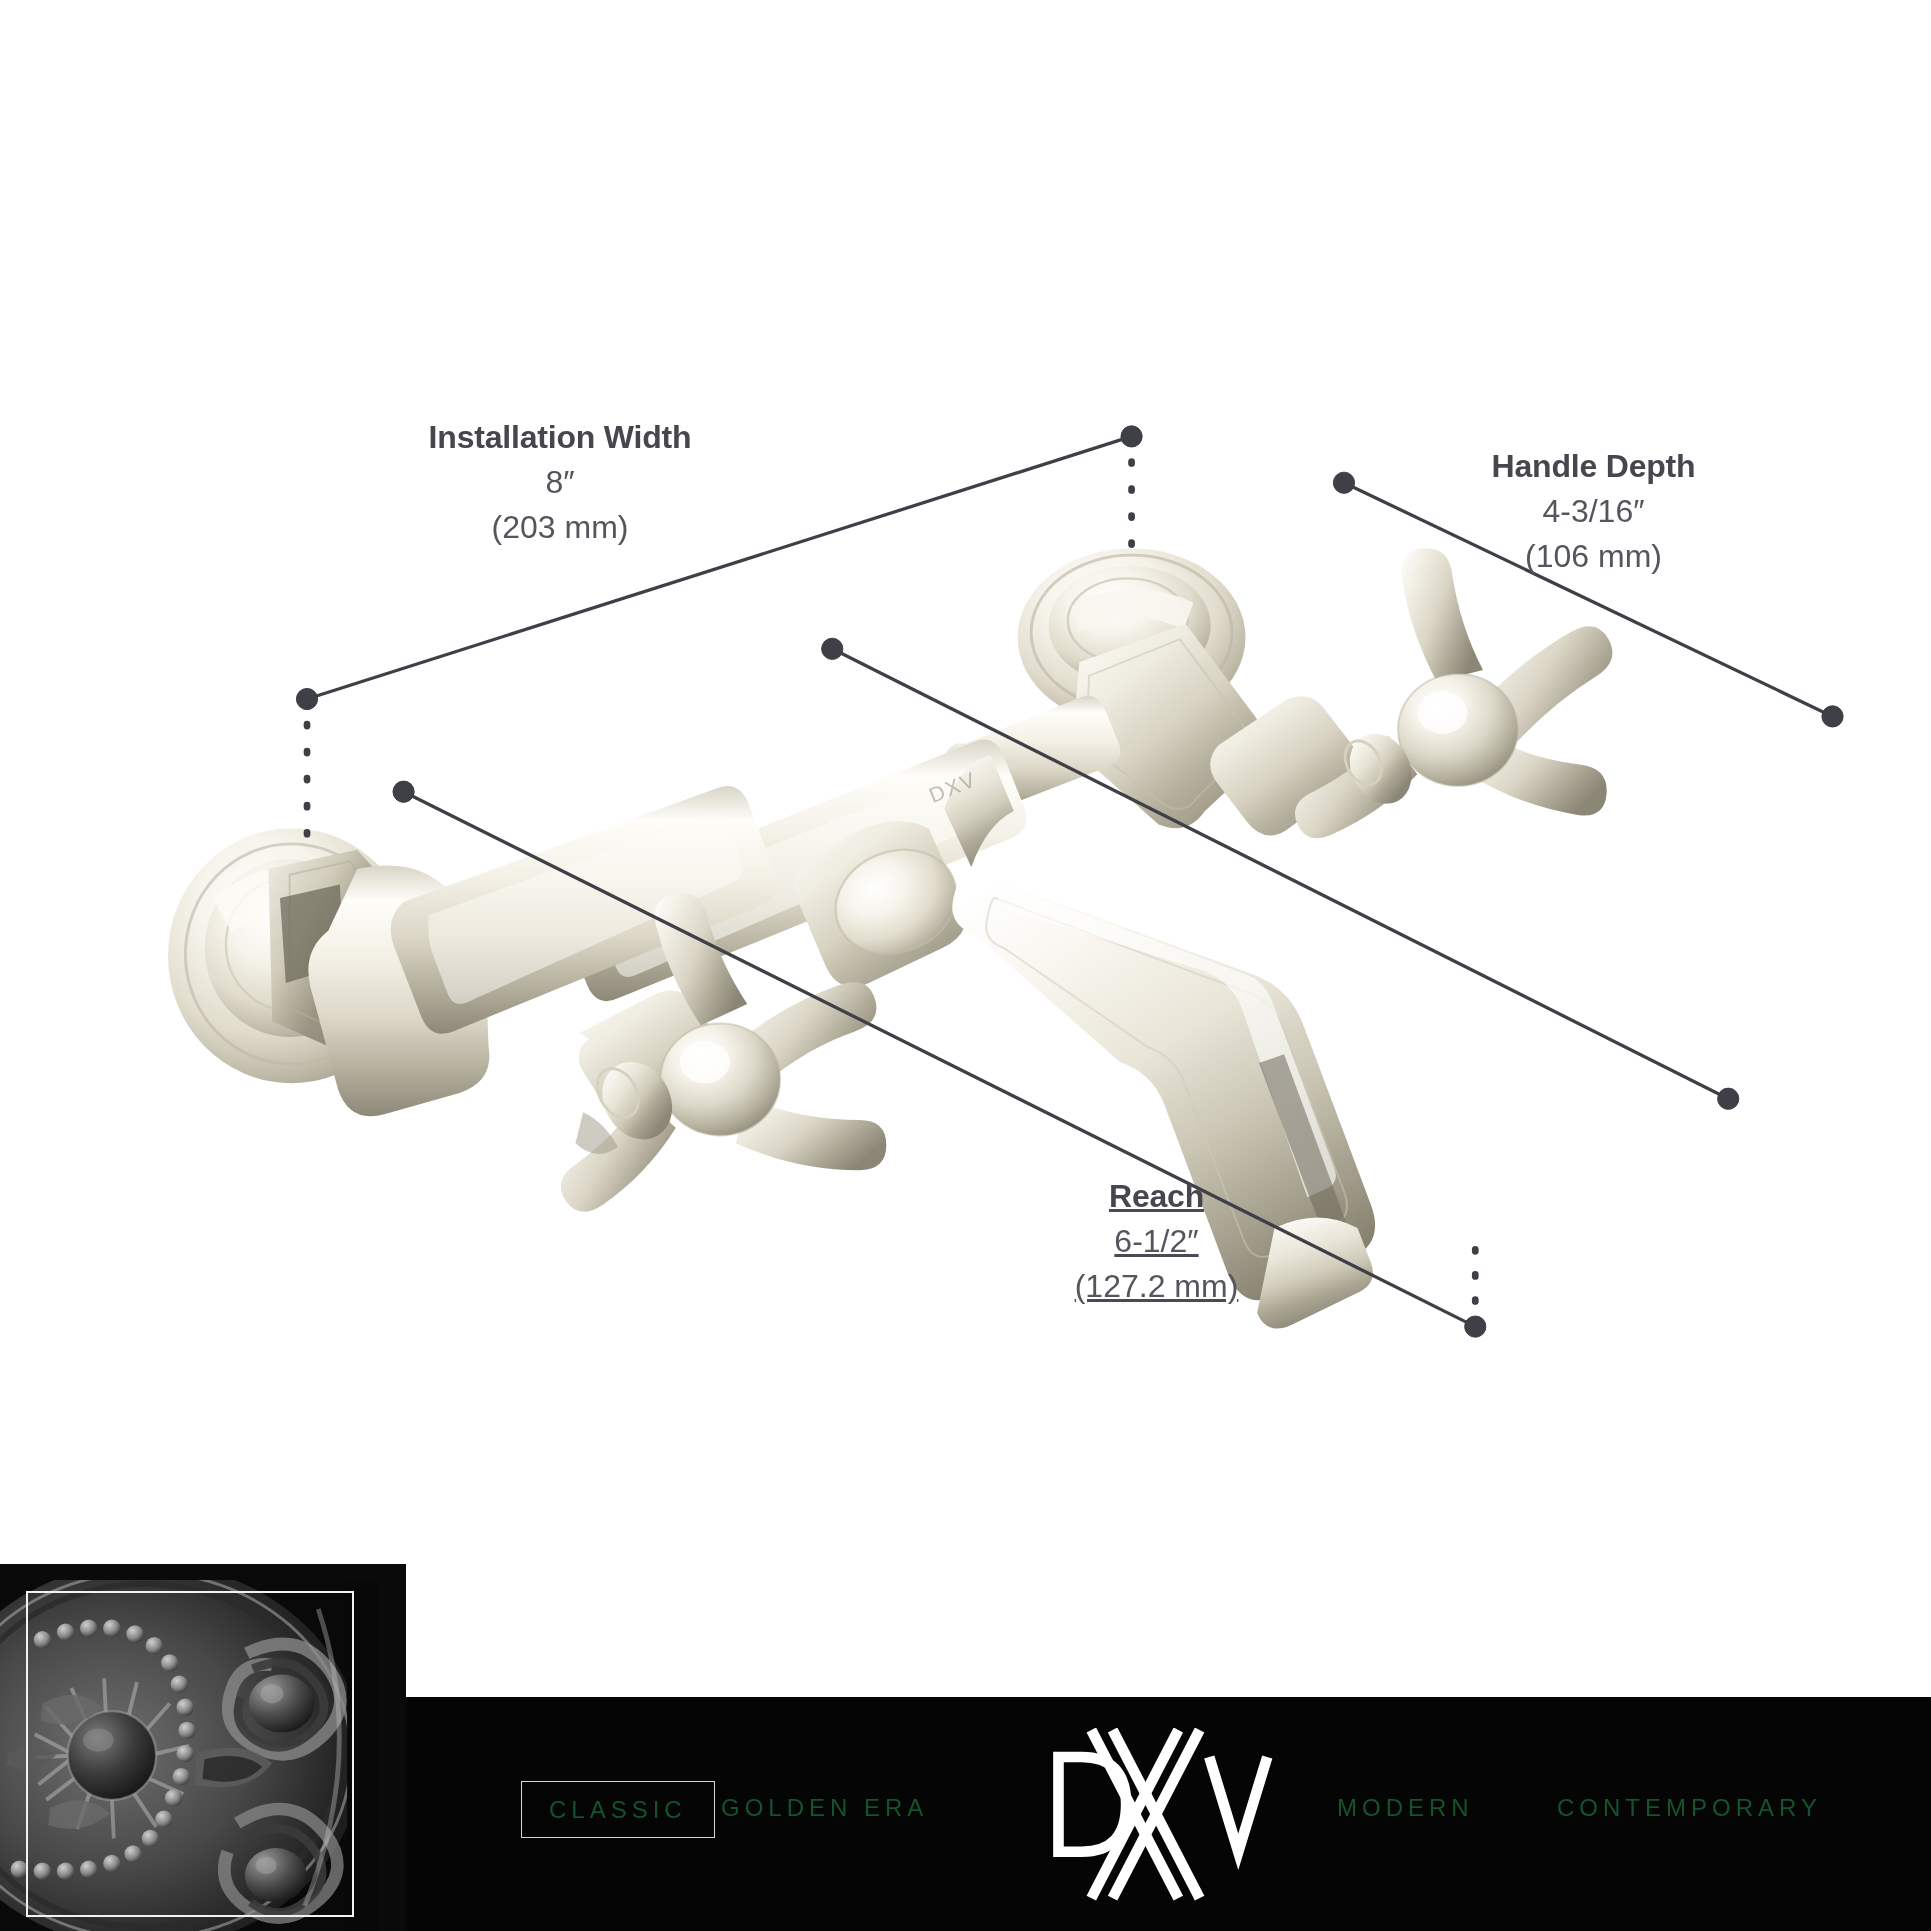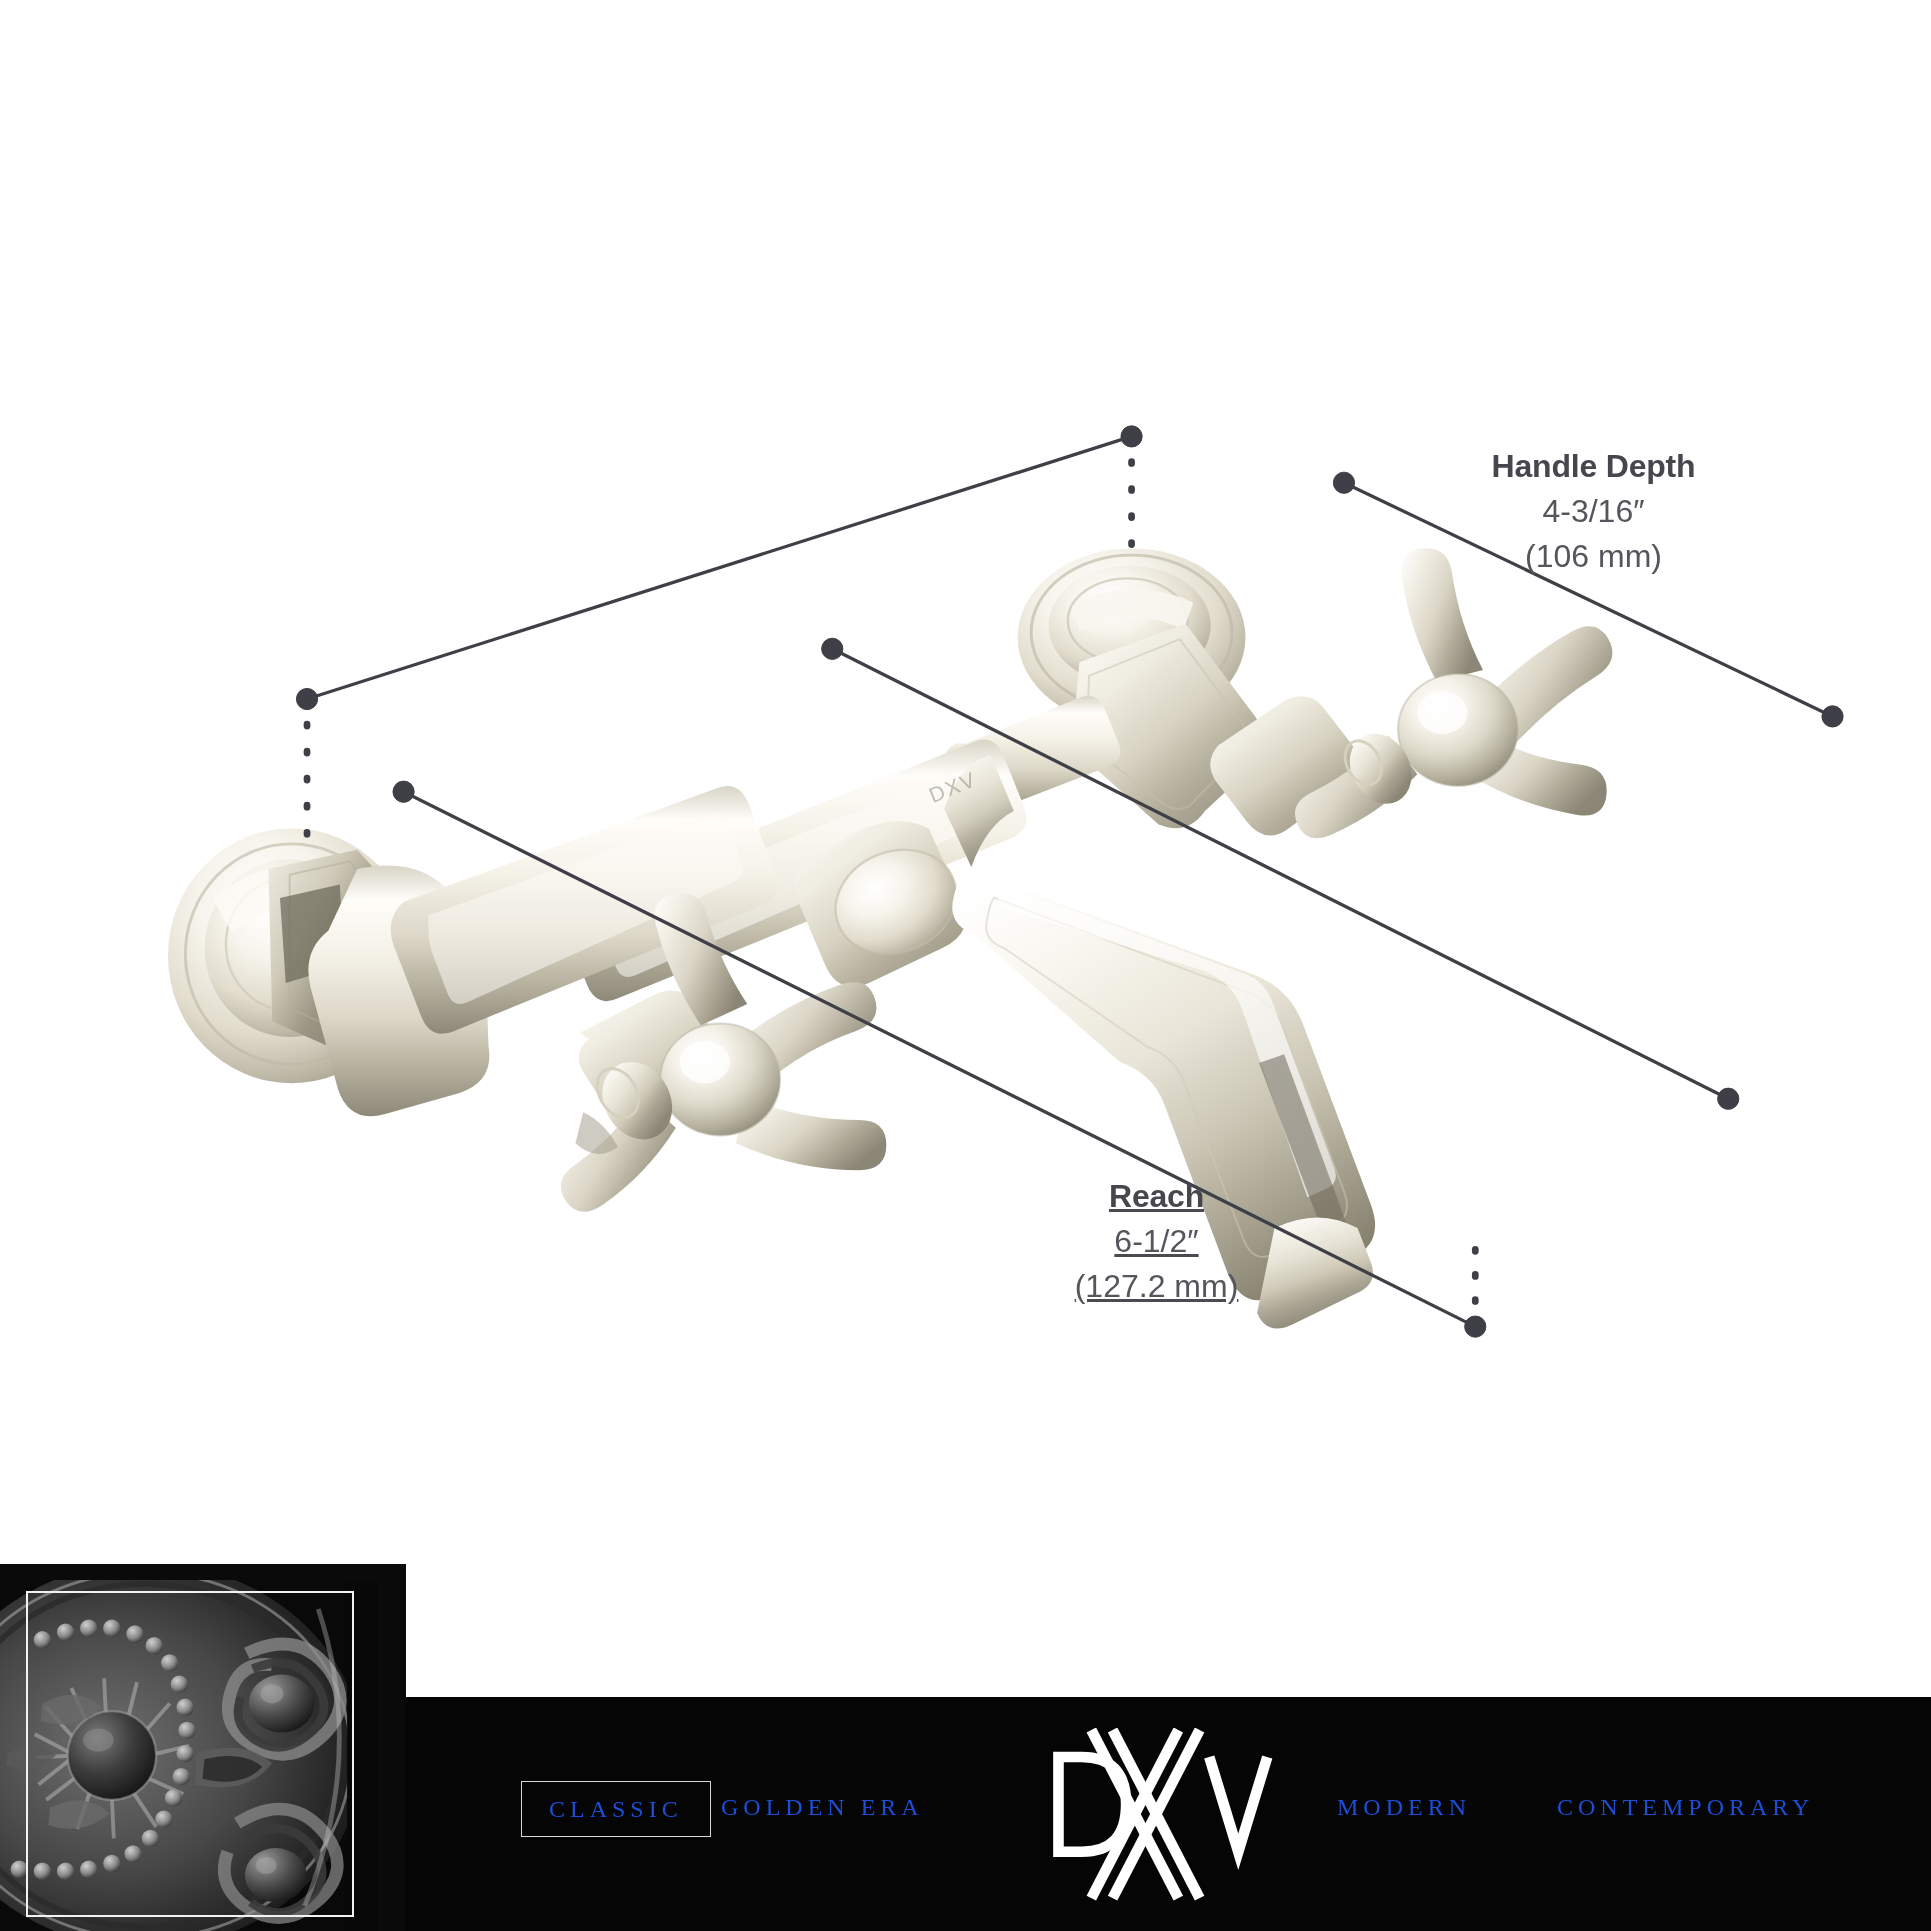--- a/index.html
+++ b/index.html
@@ -24,22 +24,22 @@
   #co-reach{left:1002px;top:1176px;width:309px;text-decoration:underline;}
 
   
   #blackbar{
     position:absolute;left:406px;top:1697px;width:1526px;height:234px;background:#050505;
   }
   #blackbar-left{
     position:absolute;left:0px;top:1564px;width:406px;height:367px;background:#0a0a0a;
   }
   .navitem{
-    color:#1d4ed8;font-size:24px;letter-spacing:5px;font-weight:400;
-    font-family:Liberation Serif, serif;white-space:nowrap;
+    color:#14532d;font-size:24px;letter-spacing:5px;font-weight:400;
+    font-family:Liberation Sans, sans-serif;white-space:nowrap;
   }
   #nav-classic{position:absolute;left:521px;top:1781px;padding:13.5px 27px;border:1.9px solid #d8d8d8;}
   #nav-golden{position:absolute;left:721px;top:1794px;}
   #nav-modern{position:absolute;left:1337px;top:1794px;}
   #nav-contemporary{position:absolute;left:1557px;top:1794px;}
 
   #logo-wrap{position:absolute;left:1043px;top:1728px;width:232px;height:174px;}
 
   
   #thumb{
@@ -238,20 +238,25 @@
       <g>
         <line x1="418" y1="820" x2="1528" y2="1374" stroke-width="3.4" stroke-linecap="round"></line>
         <circle cx="418" cy="820" r="11"></circle>
         <circle cx="1528" cy="1374" r="11"></circle>
 
         <line x1="1528" y1="1348" x2="1528" y2="1290" stroke-width="7" stroke-dasharray="2 24" stroke-linecap="round"></line>
       </g>
     </g>
   </svg>
 
+  <div class="callout" id="co-install">
+    <span class="ttl">Installation Width</span>
+    <span class="v1">8″</span>
+    <span class="v2">(203 mm)</span>
+  </div>
 
   <div class="callout" id="co-handle">
     <span class="ttl">Handle Depth</span>
     <span class="v1">4-3/16″</span>
     <span class="v2">(106 mm)</span>
   </div>
 
 
   <div class="callout" id="co-reach">
     <span class="ttl">Reach</span>

